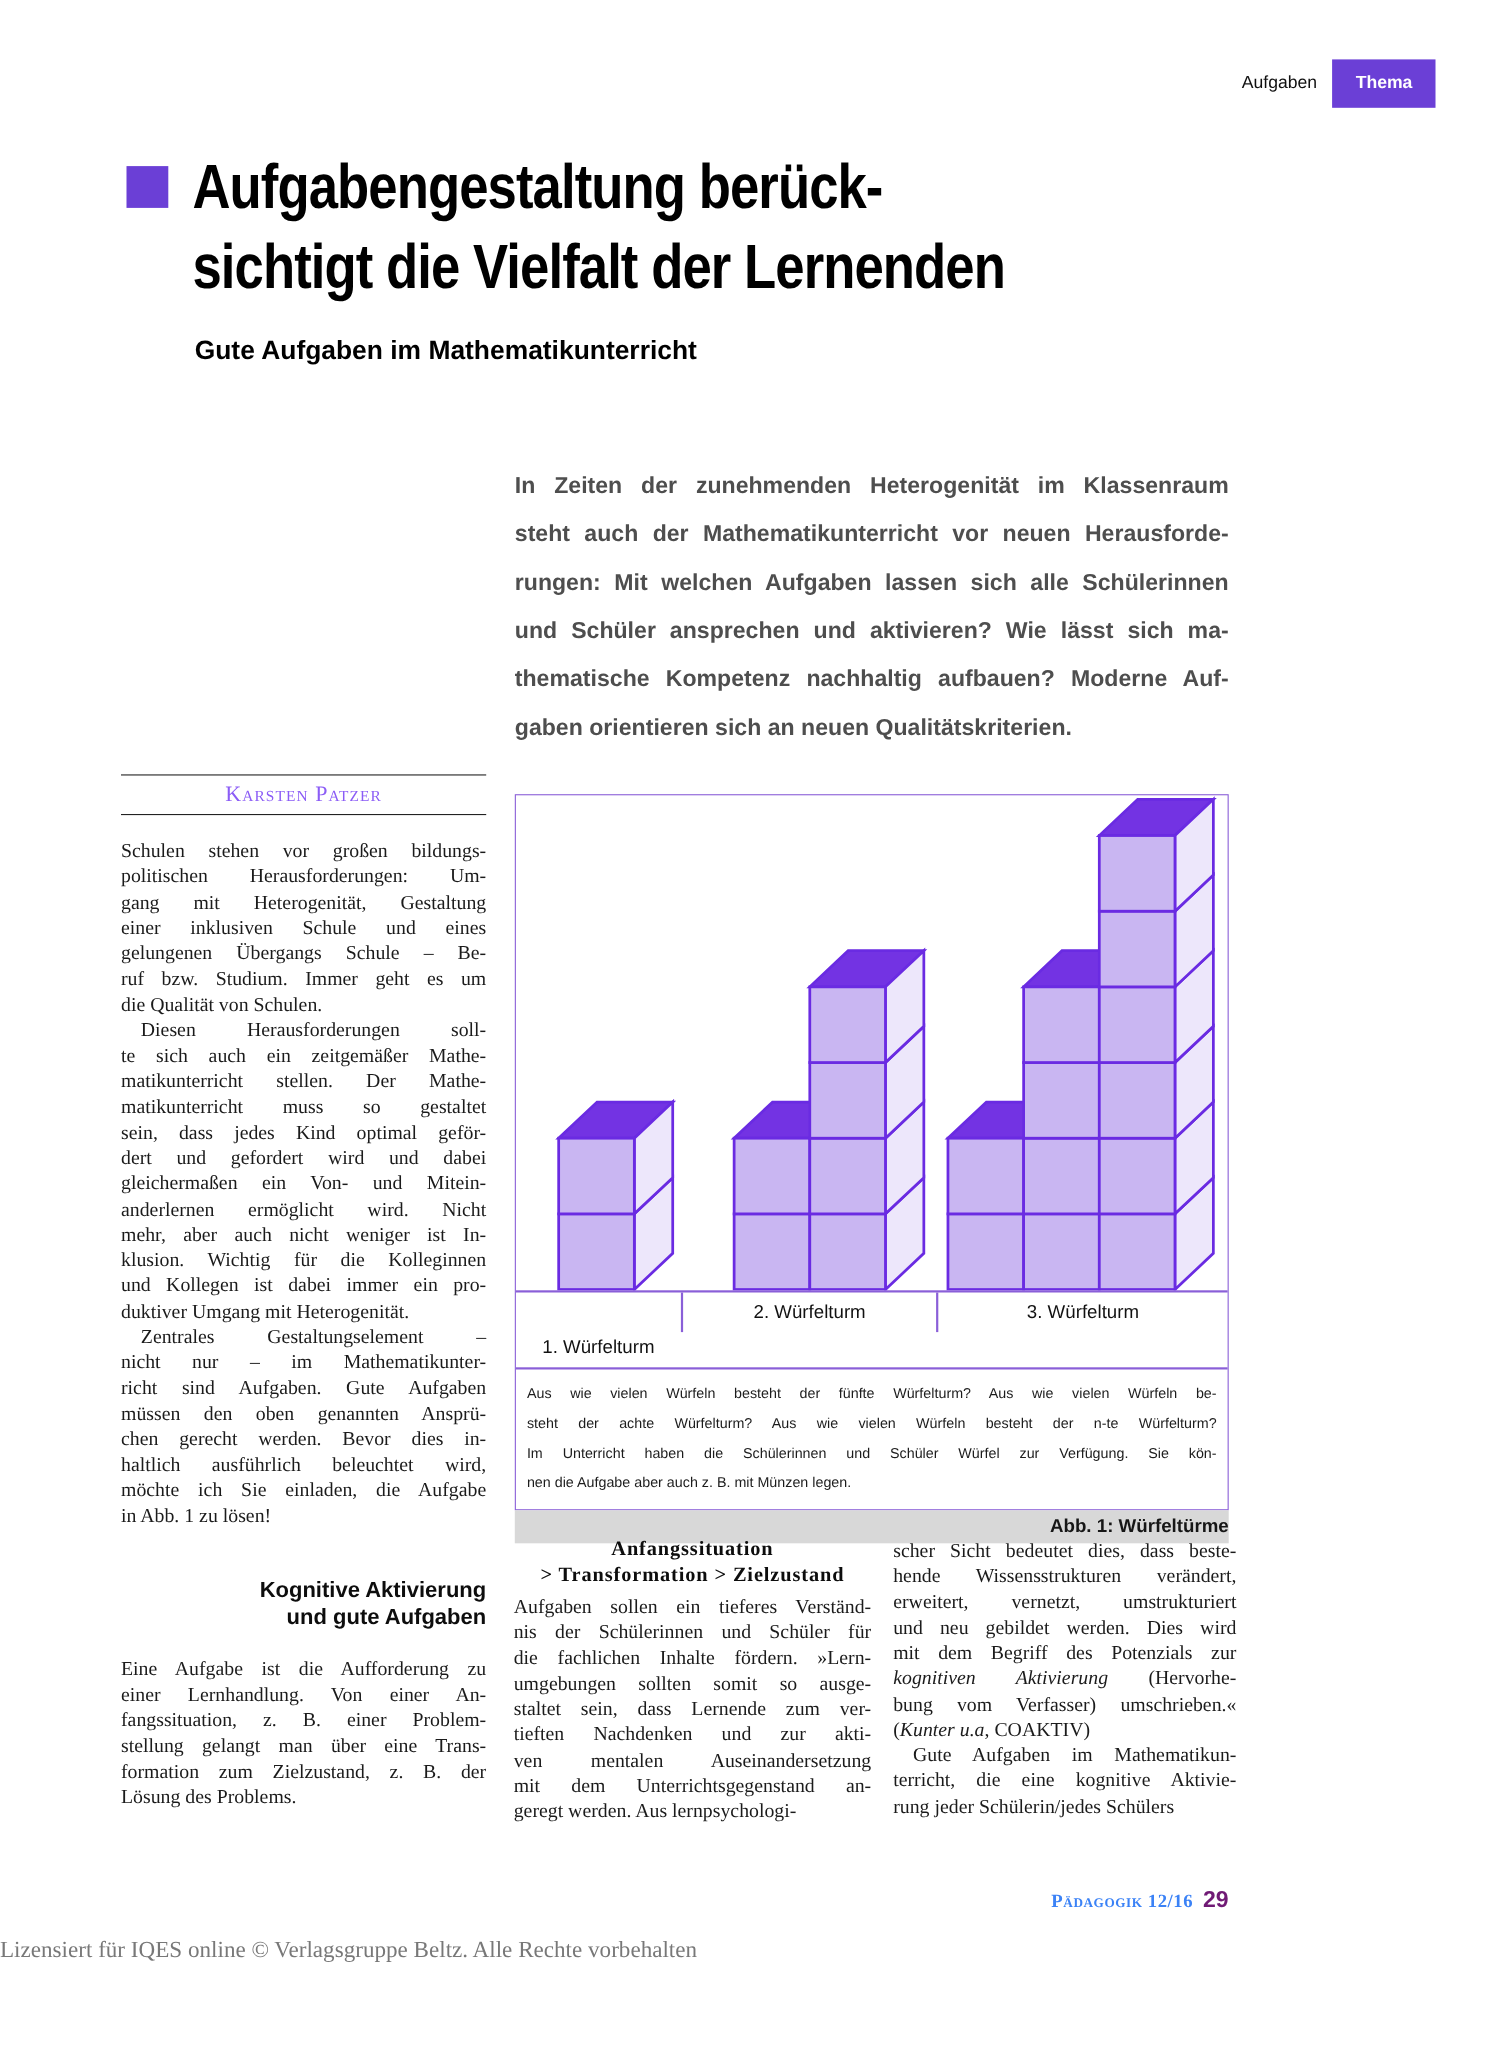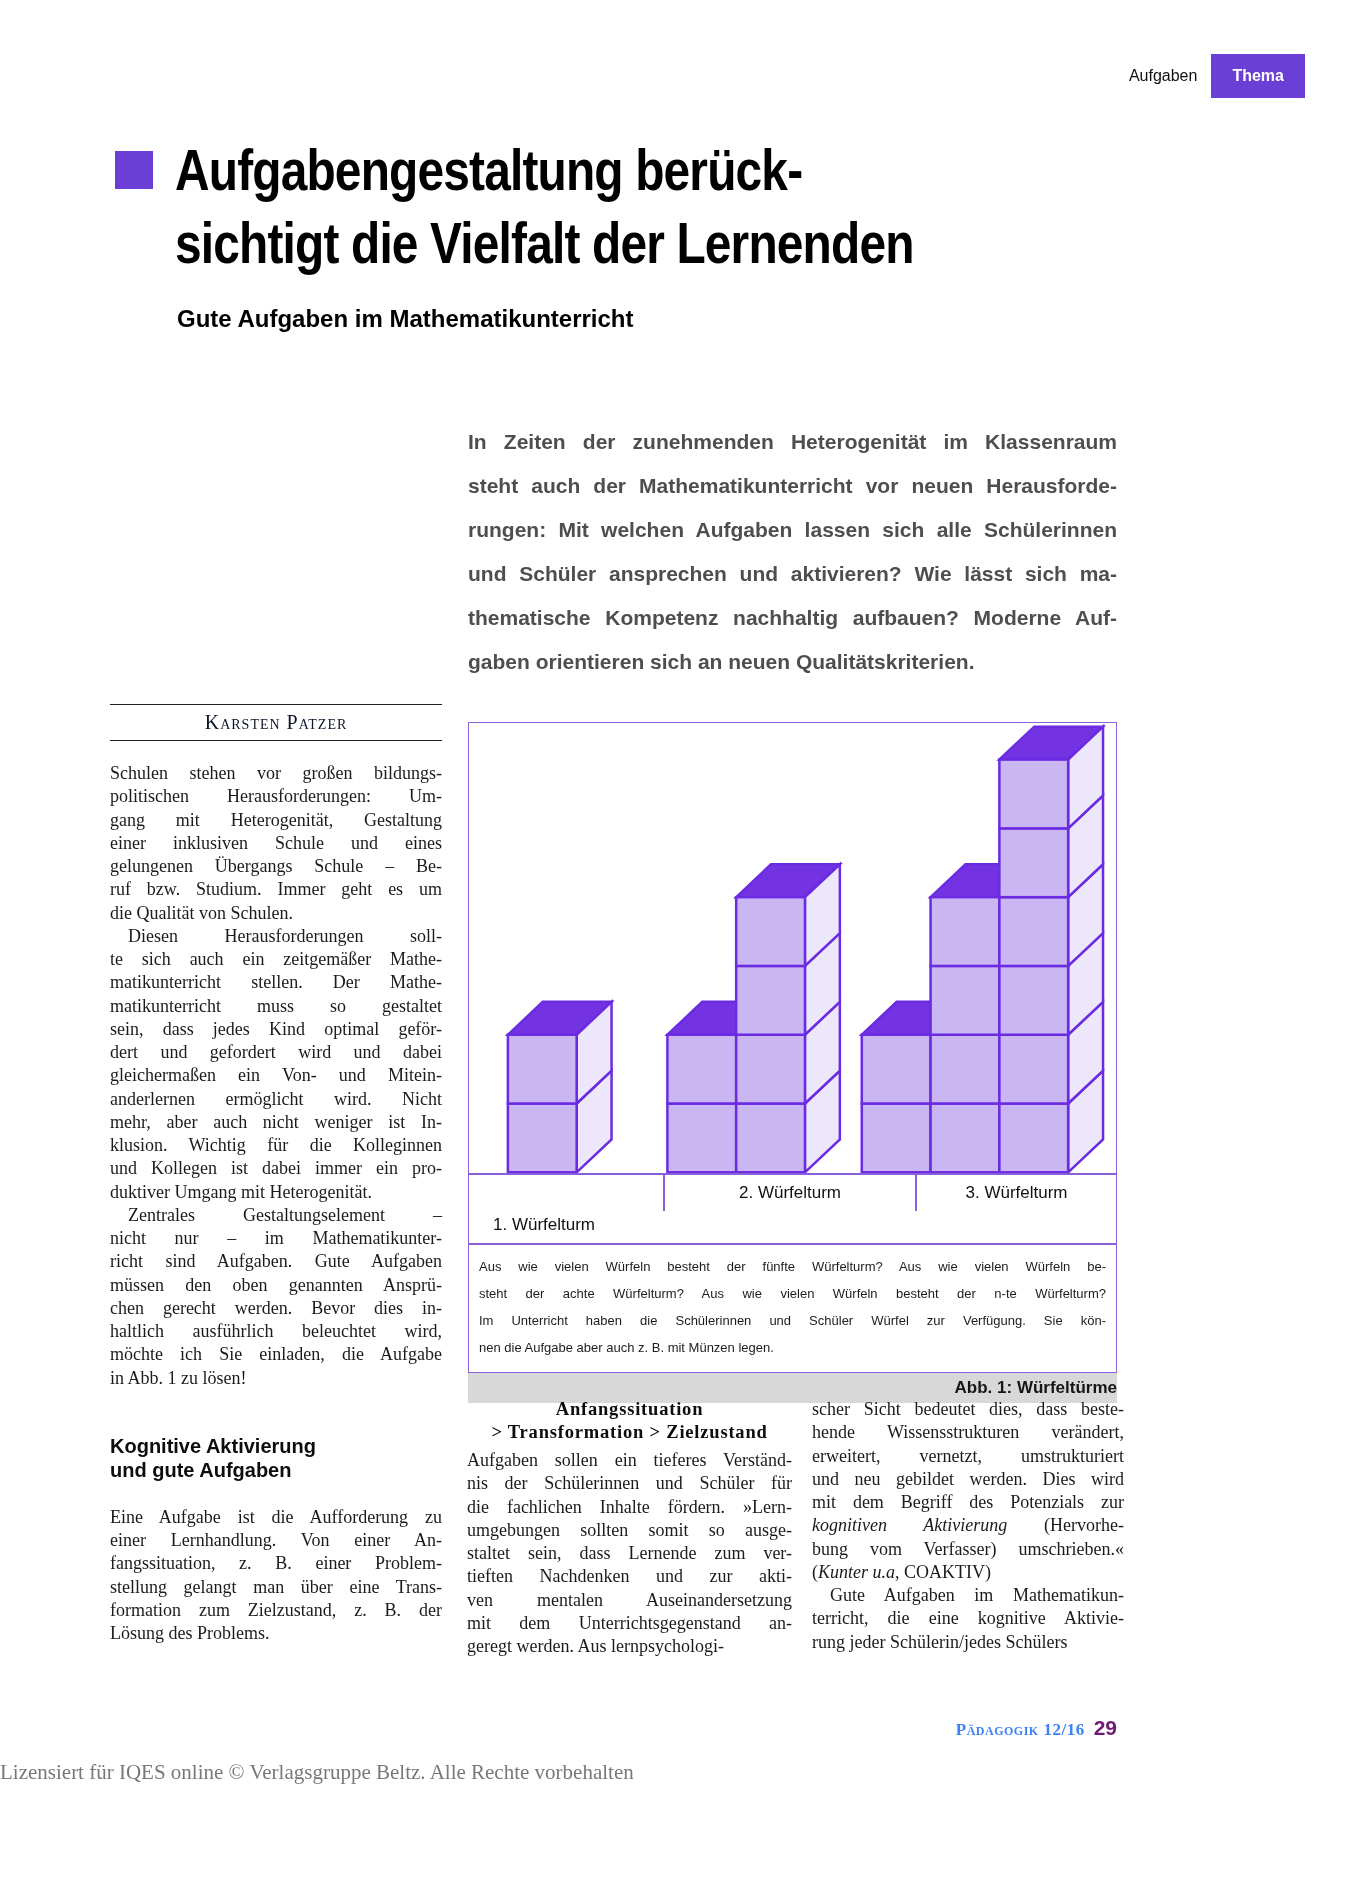--- a/index.html
+++ b/index.html
@@ -26,43 +26,43 @@
 
   
   #lead { position:absolute; left:468px; top:420px; width:649px;
           font-family:"Liberation Sans", sans-serif; font-weight:bold;
           font-size:21px; line-height:44px; color:var(--lead-text,#4e4e4e); }
 
   
   #author-block { position:absolute; left:110px; top:704px; width:332px;
                   border-top:1.5px solid #222; border-bottom:1.5px solid #222;
                   padding:6px 0; text-align:center; }
-  .author-name { font-variant:small-caps; font-size:20px; letter-spacing:1px; color:#0f172a; }
+  .author-name { font-variant:small-caps; font-size:20px; letter-spacing:1px; color:#8b5cf6; }
 
   
   .serif-col { position:absolute; font-size:18px; line-height:23.25px; color:#1b1b1b; }
   #left-col  { left:110px; top:762px; width:332px; }
   #mid-col   { left:467px; top:1398px; width:325px; }
   #right-col { left:812px; top:1398px; width:312px; }
   .col-heading-sans { font-family:"Liberation Sans", sans-serif; font-weight:bold; font-size:20px;
-                      line-height:24px; text-align:left; margin:44px 0 24px; color:#0d0d0d; }
+                      line-height:24px; text-align:right; margin:44px 0 24px; color:#0d0d0d; }
   .col-heading-serif { font-weight:bold; font-size:18.5px; line-height:23px; text-align:center;
                        letter-spacing:0.8px; margin:0 0 5px; color:#0d0d0d; }
 
   
   #figure { position:absolute; left:468px; top:722px; width:649px; }
   .fig-box { border:1.5px solid var(--figure-border,#8a5fd8); }
   .towers { height:450px; }
   .towers svg { display:block; width:100%; height:450px; }
   .fig-labels { display:flex; border-top:2px solid var(--figure-border,#8a5fd8);
                 font-family:"Liberation Sans", sans-serif; font-size:17px; color:#111; }
   .fig-label { height:36px; line-height:36px; text-align:center; box-sizing:border-box; }
   .fig-label + .fig-label { border-left:2px solid var(--figure-border,#8a5fd8); }
   .fig-label:nth-child(1) { width:150px;margin-top:32px; }
-  .fig-label:nth-child(2) { width:252px;margin-left:44px; }
+  .fig-label:nth-child(2) { width:232px; }
   .fig-label:nth-child(3) { flex:1; }
   .fig-caption { border-top:2px solid var(--figure-border,#8a5fd8); padding:8px 10px 11px;
                  font-family:"Liberation Sans", sans-serif; font-size:13px; line-height:27px; color:#1c1c1c; }
   .fig-bar { height:30px; line-height:30px; background:var(--caption-bar-bg,#d8d8d8); text-align:right;
              font-family:"Liberation Sans", sans-serif; font-weight:bold; font-size:17px; color:#161616; }
 
   
   #journal-footer { position:absolute; top:1716px; right:246px; display:flex; align-items:baseline; gap:9px; }
   .journal-info { font-variant:small-caps; font-weight:bold; font-size:17px; letter-spacing:0.5px; color:#3b82f6; }
   .page-number { font-family:"Liberation Sans", sans-serif; font-weight:bold; font-size:21px; color:#701a75; }

